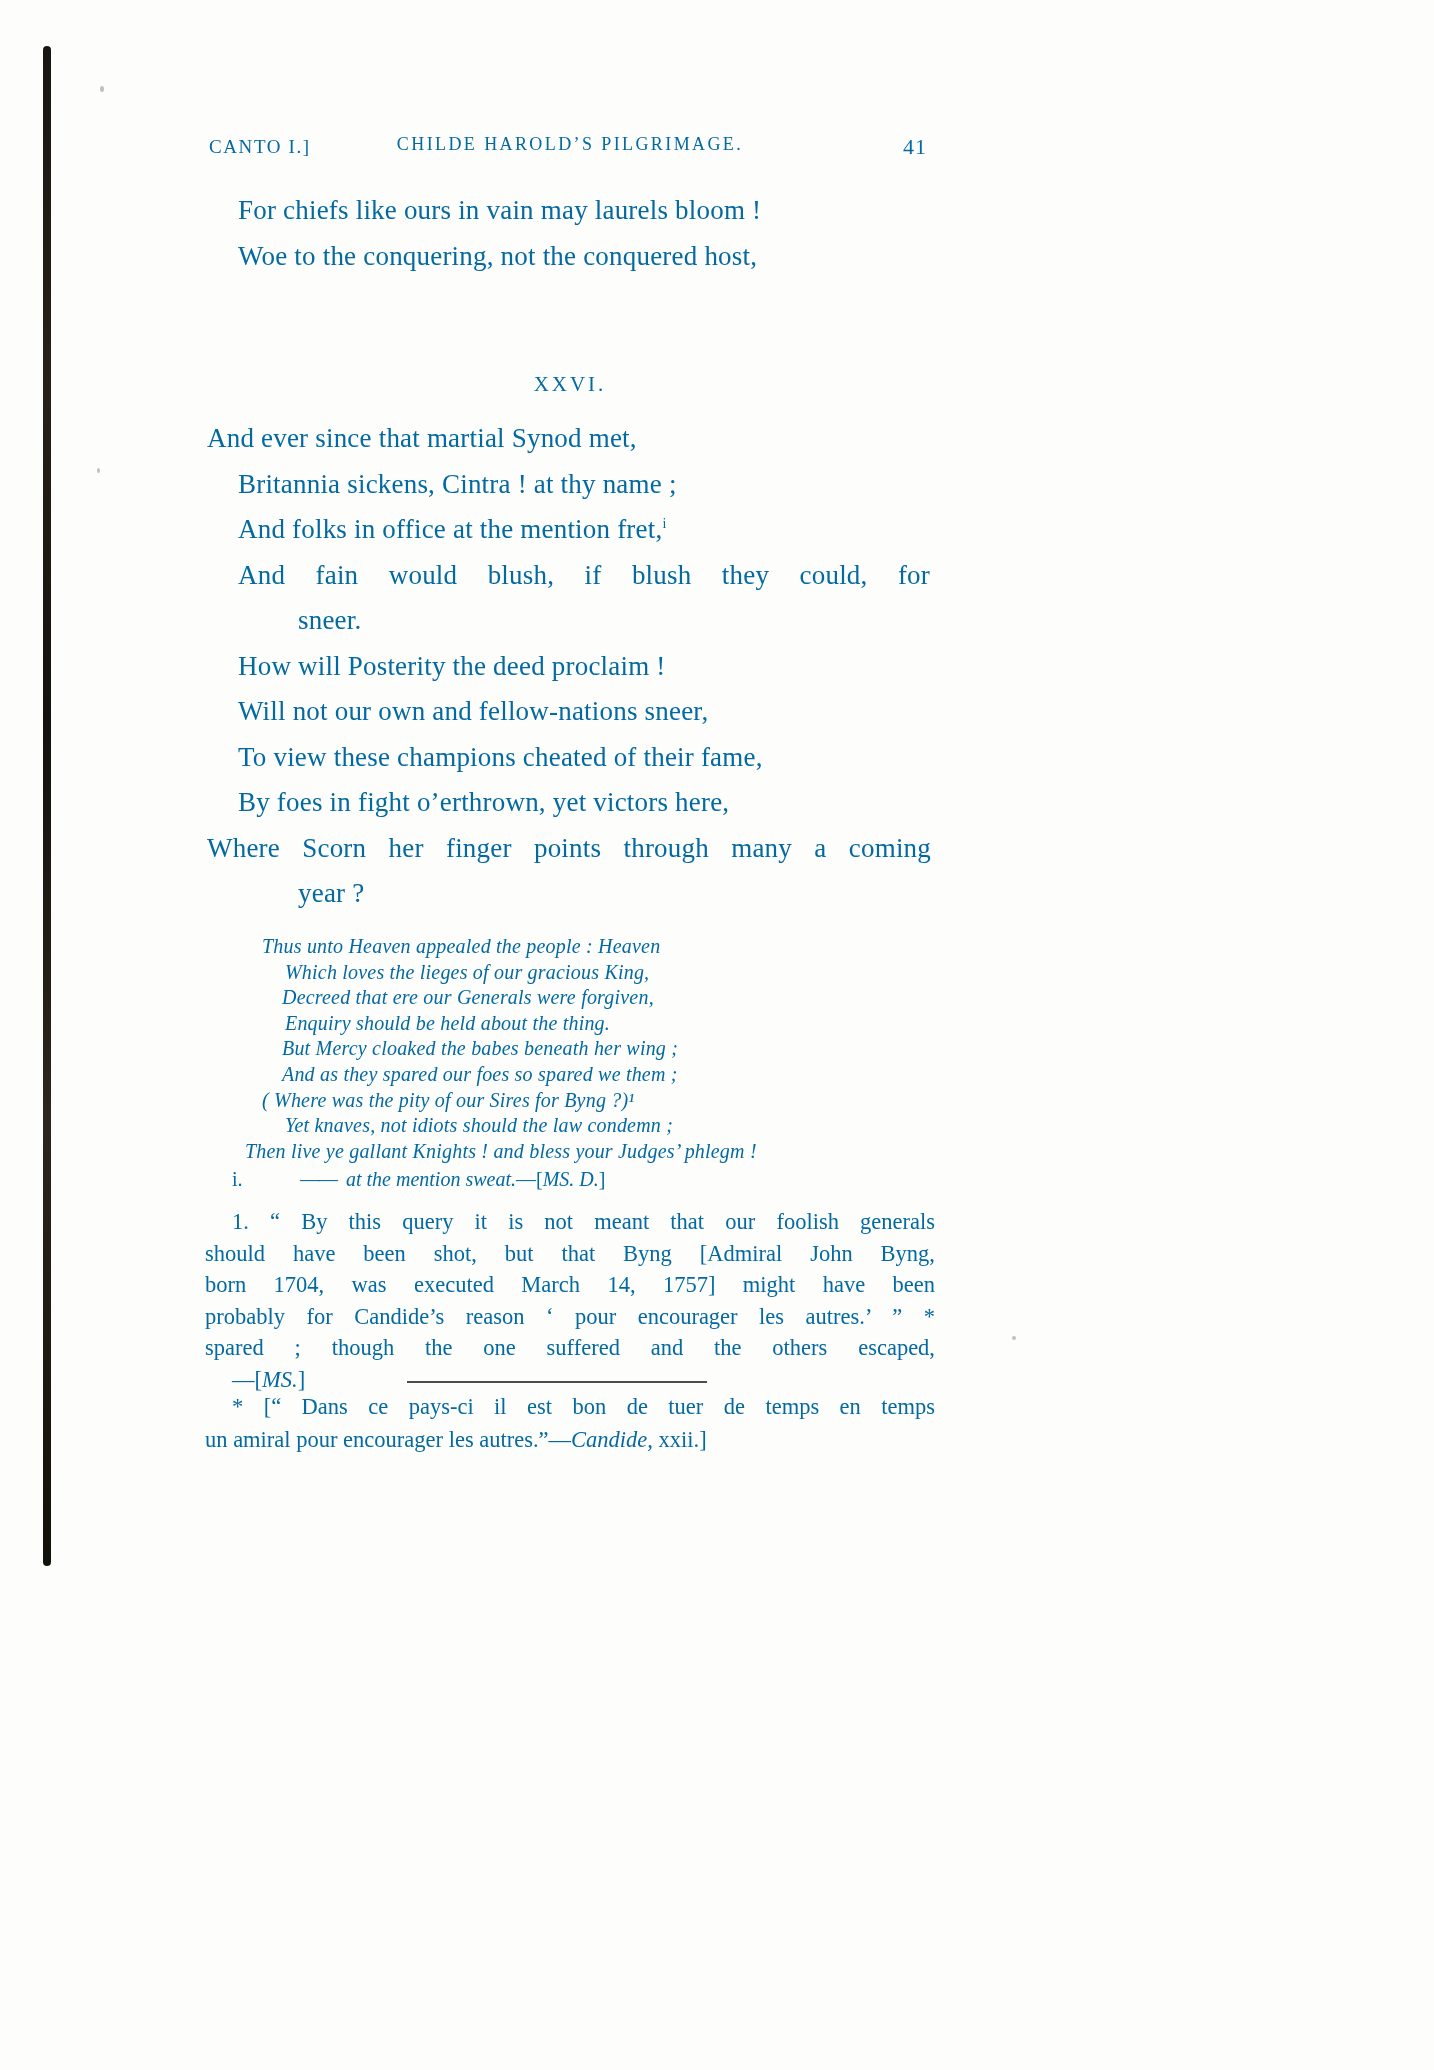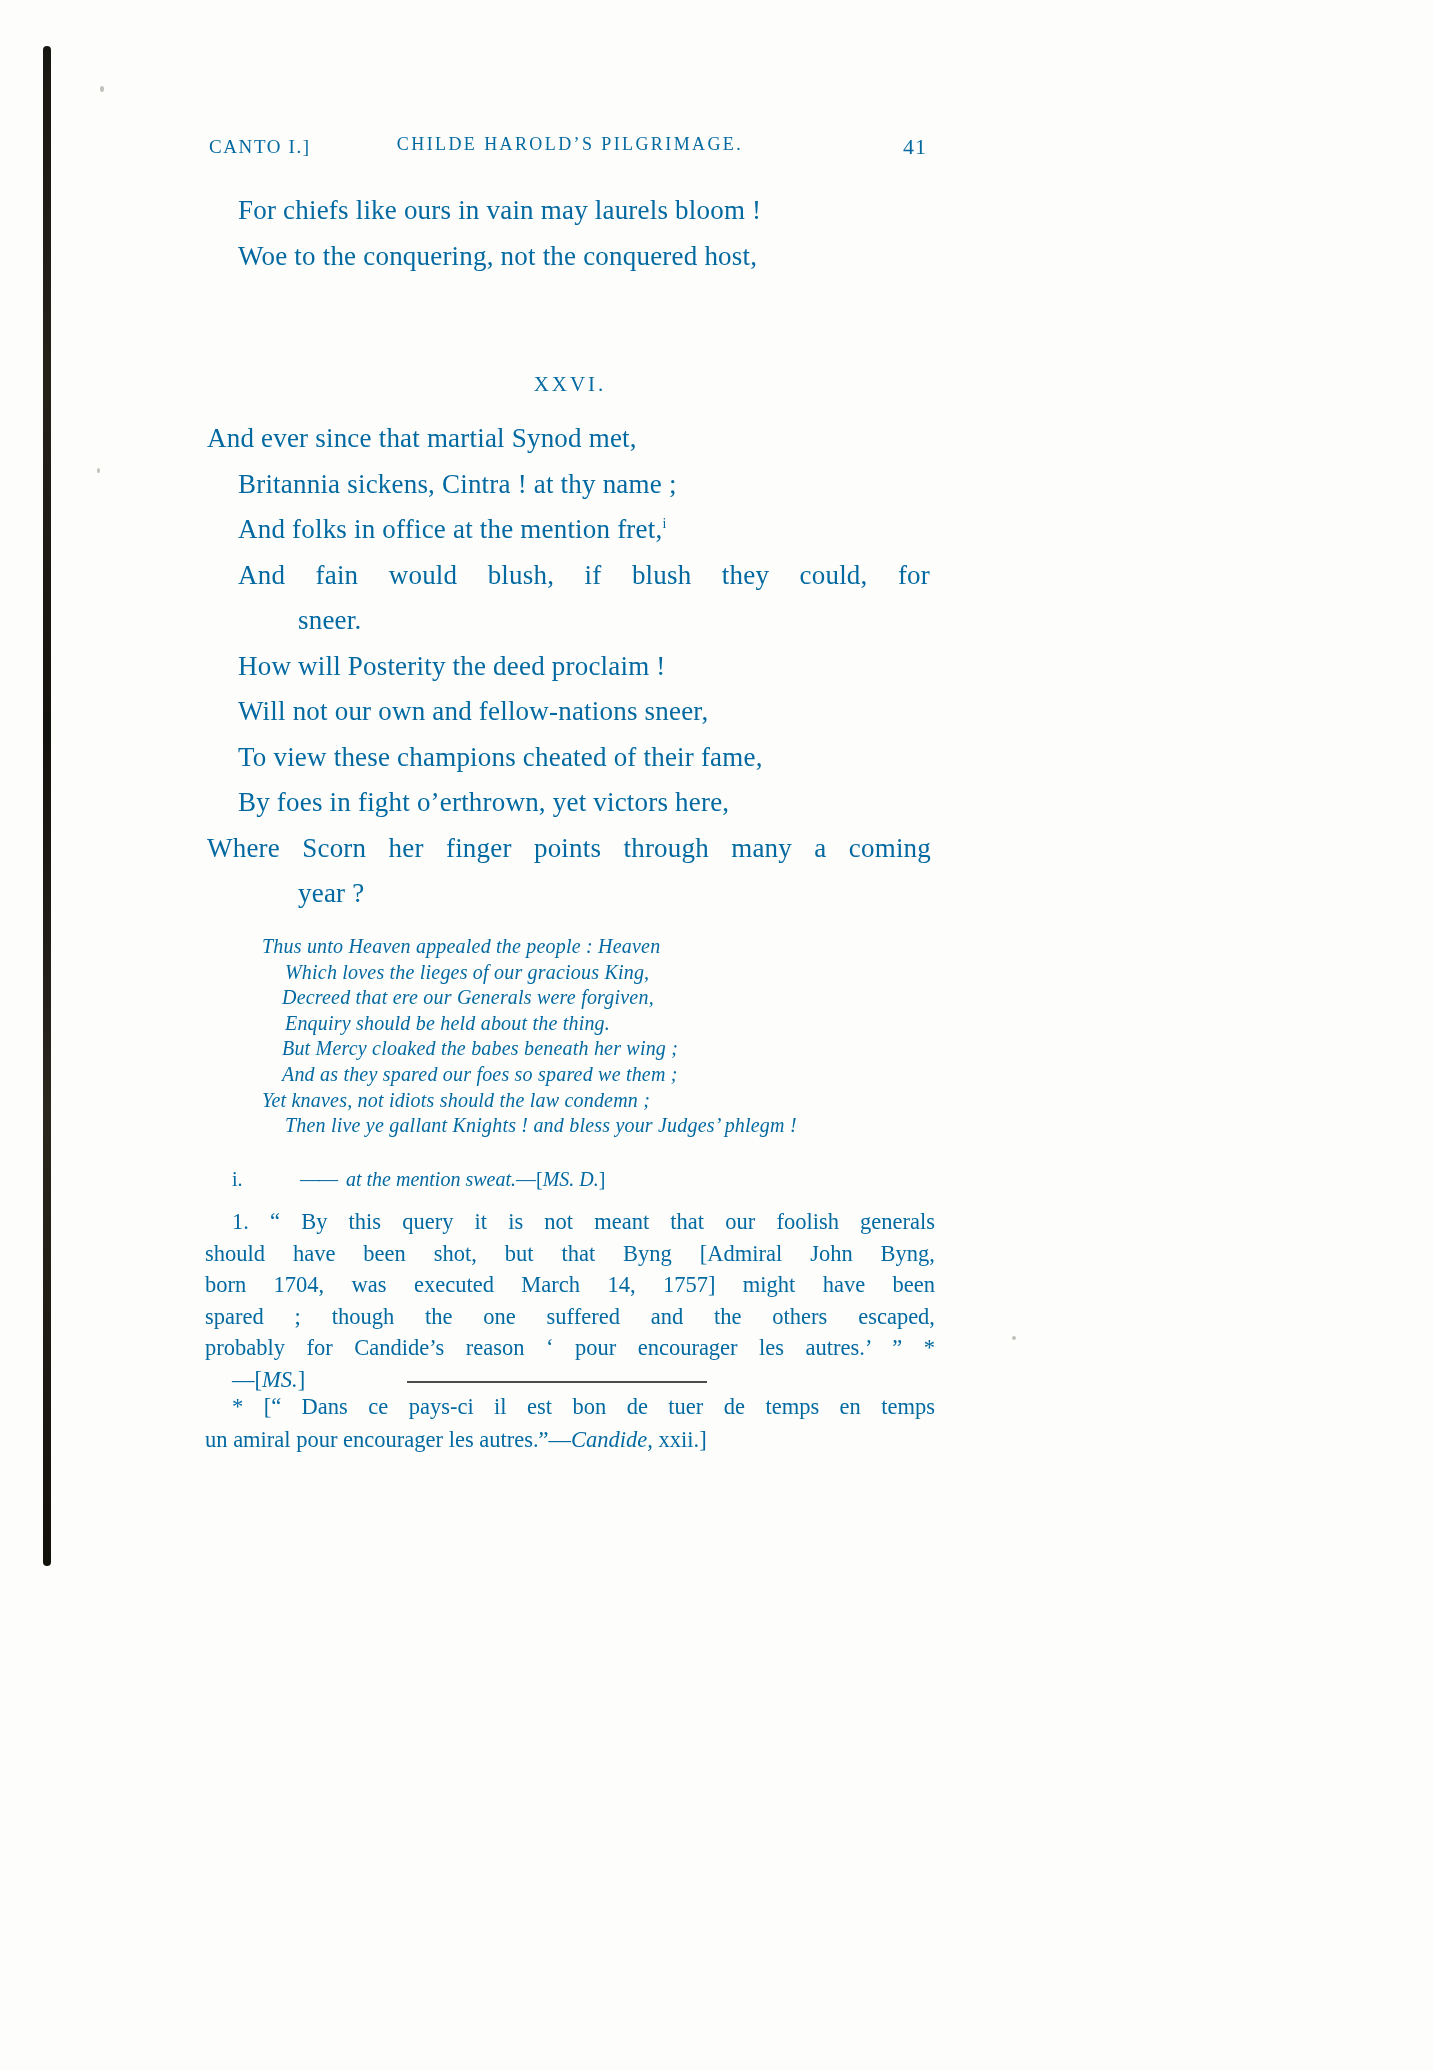--- a/index.html
+++ b/index.html
@@ -114,34 +114,35 @@
       <div class="vline cont">year ?</div>
     </section>
 
     <section class="quotation">
       <div class="qline">Thus unto Heaven appealed the people : Heaven</div>
       <div class="qline">Which loves the lieges of our gracious King,</div>
       <div class="qline">Decreed that ere our Generals were forgiven,</div>
       <div class="qline">Enquiry should be held about the thing.</div>
       <div class="qline">But Mercy cloaked the babes beneath her wing ;</div>
       <div class="qline">And as they spared our foes so spared we them ;</div>
+      <div class="qline">( Where was the pity of our Sires for Byng ?)¹</div>
       <div class="qline">Yet knaves, not idiots should the law condemn ;</div>
       <div class="qline">Then live ye gallant Knights ! and bless your Judges’ phlegm !</div>
     </section>
 
     <div class="variant">
       <span class="v-label">i.</span><span class="v-dash">——</span><span class="it">at the mention sweat.</span><span>—[</span><span class="it">MS. D.</span><span>]</span>
     </div>
 
     <section class="footnote fn1">
       <div class="fline">1. “ By this query it is not meant that our foolish generals</div>
       <div class="fline">should have been shot, but that Byng [Admiral John Byng,</div>
       <div class="fline">born 1704, was executed March 14, 1757] might have been</div>
+      <div class="fline">probably for Candide’s reason ‘ pour encourager les autres.’ ” *</div>
       <div class="fline">spared ; though the one suffered and the others escaped,</div>
-      <div class="fline">probably for Candide’s reason ‘ pour encourager les autres.’ ” *</div>
       <div class="fn-source-row">
         <span><span>—[</span><span class="it">MS.</span><span>]</span></span>
         <span class="fn-rule"></span>
       </div>
     </section>
 
     <section class="footnote fn-star">
       <div class="fline1">* [“ Dans ce pays-ci il est bon de tuer de temps  en  temps</div>
       <div class="fline2"><span>un amiral pour encourager les autres.”—</span><span class="it">Candide,</span><span> xxii.]</span></div>
     </section>

